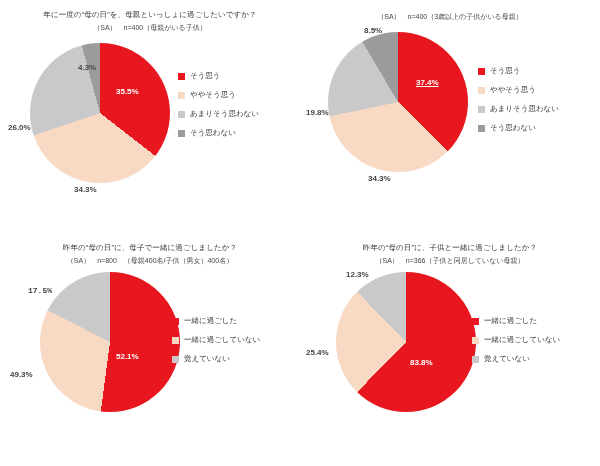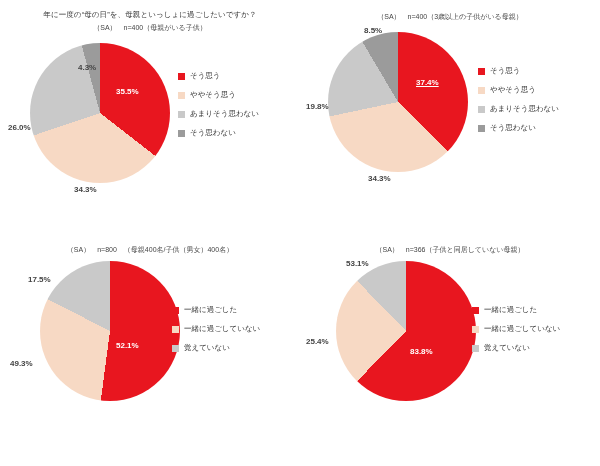--- a/index.html
+++ b/index.html
@@ -146,21 +146,21 @@
     <div class="subtitle">（SA）　n=400（3歳以上の子供がいる母親）</div>
     <div class="chart-area">
       <div class="pie-wrap p2">
         <div class="pie" style="background: conic-gradient(from 0deg,
                #e8161f 0deg 134.64deg,
                #f7d9c4 134.64deg 258.12deg,
                #c9c9c9 258.12deg 329.4deg,
                #9b9b9b 329.4deg 360deg);"></div>
         <div class="slice-label inside" style="left: 88px; top: 46px; text-decoration: underline;">37.4%</div>
         <div class="slice-label" style="left: 40px; top: 142px;">34.3%</div>
-        <div class="slice-label" style="left: -22px; top: 70px;">19.8%</div>
+        <div class="slice-label" style="left: -22px; top: 76px;">19.8%</div>
         <div class="slice-label" style="left: 36px; top: -6px;">8.5%</div>
       </div>
       <div class="legend l2">
         <div class="legend-item">
           <span class="swatch" style="background:#e8161f;"></span>
           <span class="legend-label">そう思う</span>
         </div>
         <div class="legend-item">
           <span class="swatch" style="background:#f7d9c4;"></span>
           <span class="legend-label">ややそう思う</span>
@@ -171,59 +171,61 @@
         </div>
         <div class="legend-item">
           <span class="swatch" style="background:#9b9b9b;"></span>
           <span class="legend-label">そう思わない</span>
         </div>
       </div>
     </div>
   </div>
 
   <div class="panel">
+    <div class="title">昨年の“母の日”に、母子で一緒に過ごしましたか？</div>
     <div class="subtitle">（SA）　n=800　（母親400名/子供（男女）400名）</div>
     <div class="chart-area">
       <div class="pie-wrap p3">
         <div class="pie" style="background: conic-gradient(from 0deg,
                #e8161f 0deg 187.56deg,
                #f7d9c4 187.56deg 297deg,
                #c9c9c9 297deg 360deg);"></div>
         <div class="slice-label inside" style="left: 76px; top: 80px;">52.1%</div>
         <div class="slice-label" style="left: -30px; top: 98px;">49.3%</div>
-        <div class="slice-label" style="left: -12px; top: 14px;">17.5%</div>
+        <div class="slice-label" style="left: -12px; top: 14px; font-family: Liberation Mono, monospace;">17.5%</div>
       </div>
       <div class="legend l3">
         <div class="legend-item">
           <span class="swatch" style="background:#e8161f;"></span>
           <span class="legend-label">一緒に過ごした</span>
         </div>
         <div class="legend-item">
           <span class="swatch" style="background:#f7d9c4;"></span>
           <span class="legend-label">一緒に過ごしていない</span>
         </div>
         <div class="legend-item">
           <span class="swatch" style="background:#c9c9c9;"></span>
           <span class="legend-label">覚えていない</span>
         </div>
       </div>
     </div>
   </div>
 
   <div class="panel">
+    <div class="title">昨年の“母の日”に、子供と一緒に過ごしましたか？</div>
     <div class="subtitle">（SA）　n=366（子供と同居していない母親）</div>
     <div class="chart-area">
       <div class="pie-wrap p4">
         <div class="pie" style="background: conic-gradient(from 0deg,
                #e8161f 0deg 224.28deg,
                #f7d9c4 224.28deg 315.72deg,
                #c9c9c9 315.72deg 360deg);"></div>
         <div class="slice-label inside" style="left: 74px; top: 86px;">83.8%</div>
         <div class="slice-label" style="left: -30px; top: 76px;">25.4%</div>
-        <div class="slice-label" style="left: 10px; top: -2px;">53.1%</div>
+        <div class="slice-label" style="left: 10px; top: -2px;">12.3%</div>
       </div>
       <div class="legend l4">
         <div class="legend-item">
           <span class="swatch" style="background:#e8161f;"></span>
           <span class="legend-label">一緒に過ごした</span>
         </div>
         <div class="legend-item">
           <span class="swatch" style="background:#f7d9c4;"></span>
           <span class="legend-label">一緒に過ごしていない</span>
         </div>

